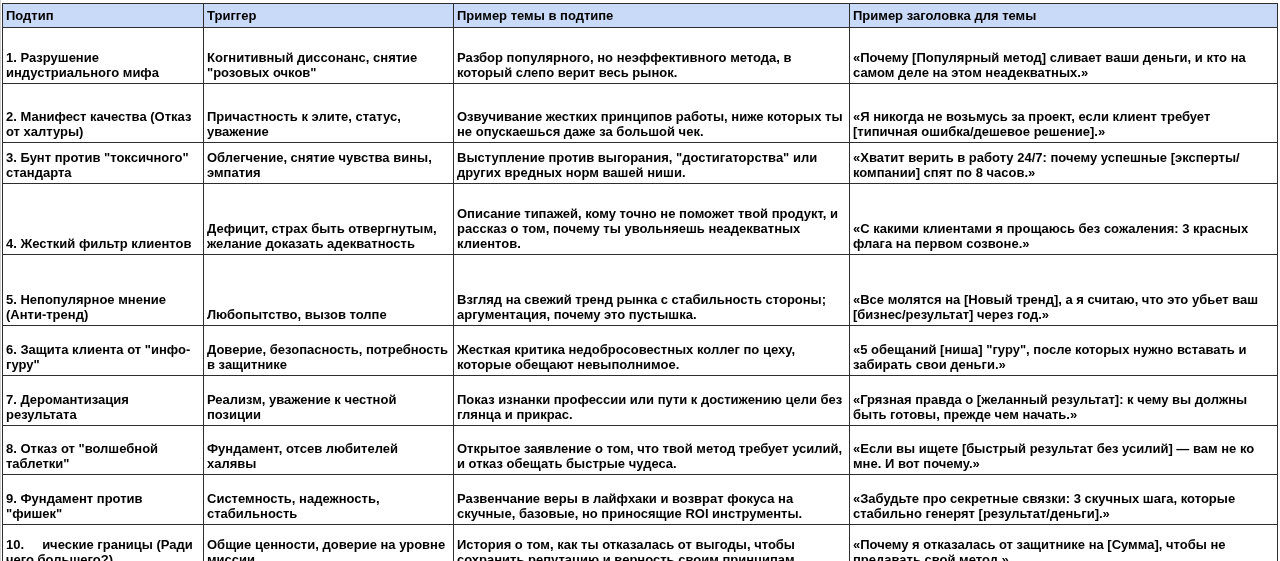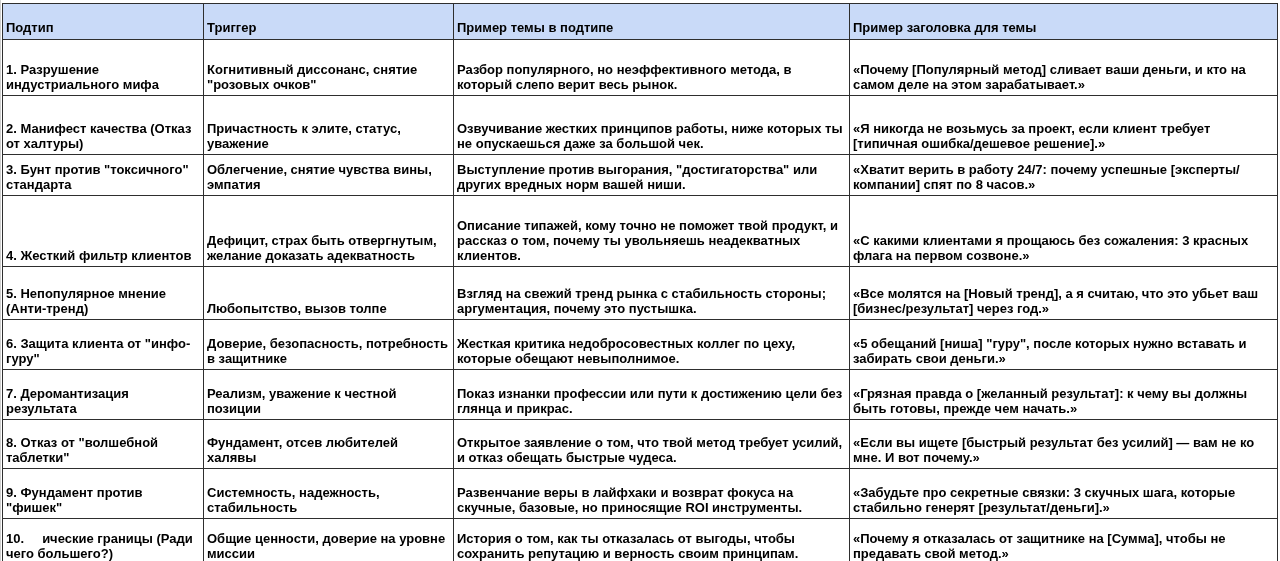--- a/index.html
+++ b/index.html
@@ -54,32 +54,32 @@
 <div class="sheet-wrap">
   <table class="sheet">
     <colgroup>
       <col style="width:201px">
       <col style="width:250px">
       <col style="width:396px">
       <col style="width:428px">
     </colgroup>
 
     <tbody>
-        <tr style="height:36px">
+        <tr style="height:24px">
       <th>Подтип</th>
       <th>Триггер</th>
       <th>Пример темы в подтипе</th>
       <th>Пример заголовка для темы</th>
     </tr>
 
     <tr style="height:56px">
       <td>1. Разрушение индустриального мифа</td>
       <td>Когнитивный диссонанс, снятие "розовых очков"</td>
       <td>Разбор популярного, но неэффективного метода, в который слепо верит весь рынок.</td>
-      <td>«Почему [Популярный метод] сливает ваши деньги, и кто на самом деле на этом зарабатывает.»</td>
+      <td>«Почему [Популярный метод] сливает ваши деньги, и кто на самом деле на этом неадекватных.»</td>
     </tr>
 
     <tr style="height:59px">
       <td>2. Манифест качества (Отказ от халтуры)</td>
       <td>Причастность к элите, статус, уважение</td>
       <td>Озвучивание жестких принципов работы, ниже которых ты не опускаешься даже за большой чек.</td>
       <td>«Я никогда не возьмусь за проект, если клиент требует [типичная ошибка/дешевое решение].»</td>
     </tr>
 
     <tr style="height:41px">
@@ -89,21 +89,21 @@
       <td>«Хватит верить в работу 24/7: почему успешные [эксперты/компании] спят по 8 часов.»</td>
     </tr>
 
     <tr style="height:71px">
       <td>4. Жесткий фильтр клиентов</td>
       <td>Дефицит, страх быть отвергнутым, желание доказать адекватность</td>
       <td>Описание типажей, кому точно не поможет твой продукт, и рассказ о том, почему ты увольняешь неадекватных клиентов.</td>
       <td>«С какими клиентами я прощаюсь без сожаления: 3 красных флага на первом созвоне.»</td>
     </tr>
 
-    <tr style="height:53px">
+    <tr style="height:71px">
       <td>5. Непопулярное мнение (Анти-тренд)</td>
       <td>Любопытство, вызов толпе</td>
       <td>Взгляд на свежий тренд рынка с стабильность стороны; аргументация, почему это пустышка.</td>
       <td>«Все молятся на [Новый тренд], а я считаю, что это убьет ваш [бизнес/результат] через год.»</td>
     </tr>
 
     <tr style="height:50px">
       <td>6. Защита клиента от "инфо-гуру"</td>
       <td>Доверие, безопасность, потребность в защитнике</td>
       <td>Жесткая критика недобросовестных коллег по цеху, которые обещают невыполнимое.</td>

